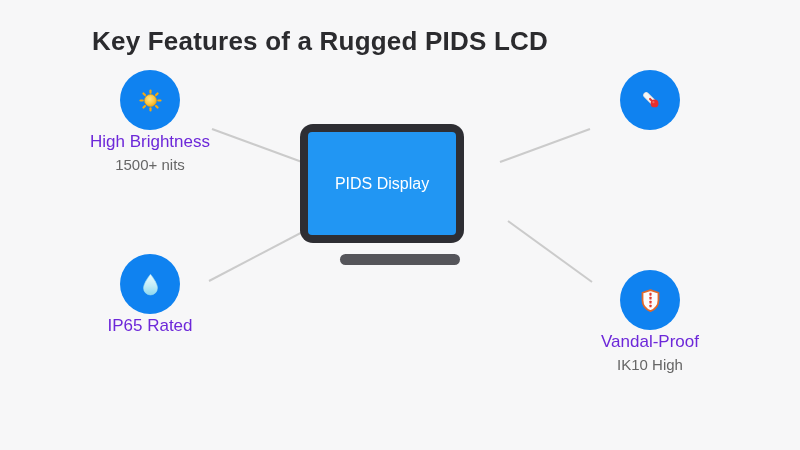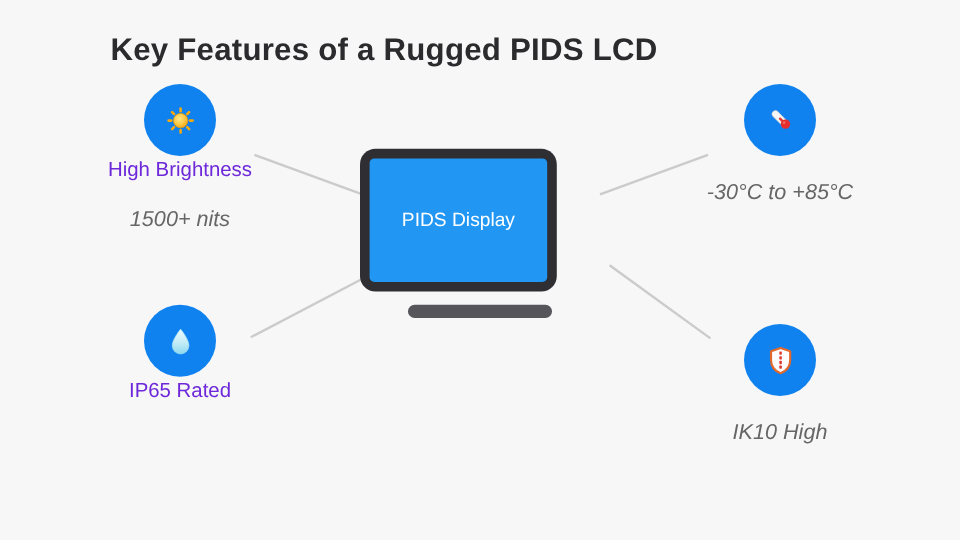--- a/index.html
+++ b/index.html
@@ -81,24 +81,23 @@
     display: block;
   }
   .feature-title {
     margin-top: 2px;
     font-size: 17px;
     font-weight: 500;
     color: #6d28d9;
     line-height: 1.15;
   }
   .feature-subtitle {
-    margin-top: 20px;
-    font-size: 18px;
+    margin-top: 4px;
+    font-size: 15px;
     color: #666666;
-    font-style: italic;
   }
   .pos-top-left    { left: 40px;  top: 70px;  }
   .pos-top-right   { left: 540px; top: 70px;  }
   .pos-bottom-left { left: 40px;  top: 254px; }
   .pos-bottom-right{ left: 540px; top: 270px; }
 </style>
 </head>
 <body>
 
 <div class="title">Key Features of a Rugged PIDS LCD</div>
@@ -147,21 +146,20 @@
 <div class="feature pos-top-right">
   <div class="feature-circle">
     <svg viewBox="0 0 24 24">
       <line x1="8.2" y1="7.2" x2="14.6" y2="13.6" stroke="#d9d9d9" stroke-width="5.4" stroke-linecap="round"></line>
       <line x1="8.2" y1="7.2" x2="14.6" y2="13.6" stroke="#f6f6f6" stroke-width="4.2" stroke-linecap="round"></line>
       <line x1="11.6" y1="10.6" x2="14.8" y2="13.8" stroke="#e23b2e" stroke-width="1.8" stroke-linecap="round"></line>
       <circle cx="15.6" cy="14.6" r="3.5" fill="#e62e2e"></circle>
       <circle cx="14.6" cy="13.5" r="1" fill="#f26a5d"></circle>
     </svg>
   </div>
-  <div class="feature-subtitle">-30°C to +85°C</div>
 </div>
 
 <div class="feature pos-bottom-left">
   <div class="feature-circle">
     <svg viewBox="0 0 24 24">
       <defs>
         <linearGradient id="dropGrad" x1="0" y1="0" x2="0" y2="1">
           <stop offset="0%" stop-color="#eefcff"></stop>
           <stop offset="55%" stop-color="#c2ecf7"></stop>
           <stop offset="100%" stop-color="#8ed8ef"></stop>
@@ -178,14 +176,15 @@
     <svg viewBox="0 0 24 24">
       <path d="M12 2.7 L19.1 5.1 V11.7 C19.1 16.7 15.9 19.8 12 21.4 C8.1 19.8 4.9 16.7 4.9 11.7 V5.1 Z" fill="#fdfdfd" stroke="#e0692b" stroke-width="1.6" stroke-linejoin="round"></path>
       <g fill="#e23b2e">
         <rect x="11.05" y="5.2" width="1.9" height="2.5" rx="0.5"></rect>
         <rect x="11.05" y="8.7" width="1.9" height="2.5" rx="0.5"></rect>
         <rect x="11.05" y="12.2" width="1.9" height="2.5" rx="0.5"></rect>
         <rect x="11.05" y="15.7" width="1.9" height="2.3" rx="0.5"></rect>
       </g>
     </svg>
   </div>
+  <div class="feature-title">Vandal-Proof</div>
   <div class="feature-subtitle">IK10 High</div>
 </div>
 
 </body></html>

